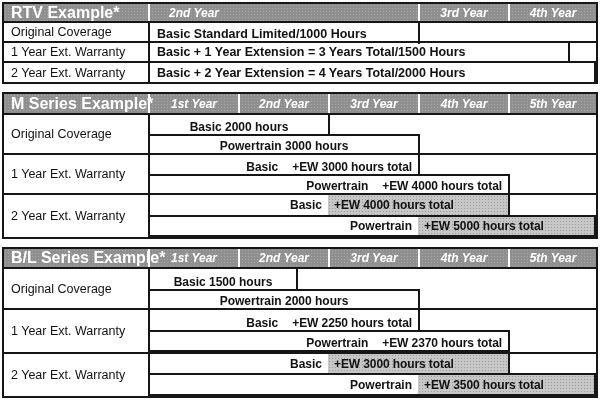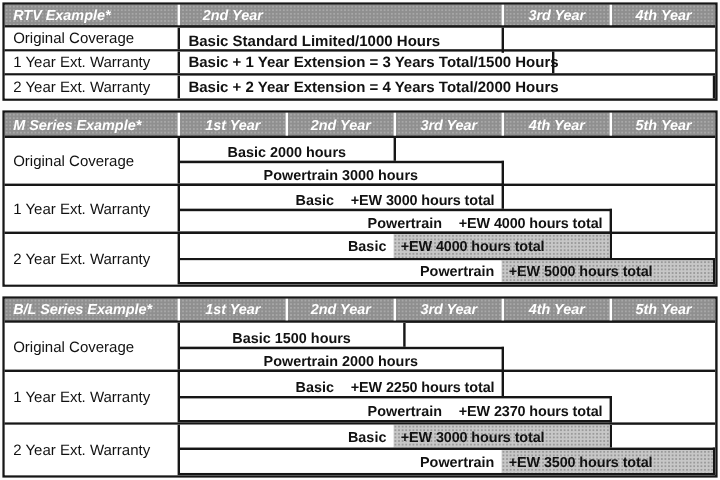--- a/index.html
+++ b/index.html
@@ -15,21 +15,21 @@
   .wtable{position:absolute;border:2px solid var(--bd);background:#fff;box-sizing:border-box;}
   .thead{
     position:absolute;left:0;top:0;width:100%;box-sizing:border-box;
     background:var(--hdr);
     background-image:radial-gradient(rgba(255,255,255,.22) .8px, transparent 1px);
     background-size:3px 3px;
     border-bottom:2px solid var(--bd);
   }
   .htitle{
     position:absolute;left:7px;top:0;bottom:0;display:flex;align-items:center;
-    color:#fff;font-weight:bold;font-style:italic;font-size:12px;white-space:nowrap;
+    color:#fff;font-weight:bold;font-size:16px;white-space:nowrap;
   }
   .hyear{
     position:absolute;top:0;bottom:0;display:flex;align-items:center;justify-content:center;
     color:#fff;font-weight:bold;font-style:italic;font-size:12px;white-space:nowrap;
   }
   .hsep{position:absolute;top:0;bottom:0;width:2px;background:#fff;}
   .rowsep{position:absolute;left:0;width:100%;height:2px;background:var(--bd);}
   .rlabel{
     position:absolute;left:0;width:146px;box-sizing:border-box;
     border-right:2px solid var(--bd);
@@ -76,21 +76,21 @@
       <div class="hsep" style="left:414px;"></div>
       <div class="hsep" style="left:504px;"></div>
       <div class="hyear" style="left:146px;width:88px;">2nd Year</div>
       <div class="hyear" style="left:416px;width:88px;">3rd Year</div>
       <div class="hyear" style="left:506px;width:86px;">4th Year</div>
     </div>
     <div class="rlabel" style="top:19px;height:18px;">Original Coverage</div>
     <div class="bar1" style="top:19px;height:21px;width:270px;">Basic Standard Limited/1000 Hours</div>
     <div class="rowsep" style="top:37px;"></div>
     <div class="rlabel" style="top:39px;height:18px;">1 Year Ext. Warranty</div>
-    <div class="bar1" style="top:39px;height:18px;width:312px;">Basic + 1 Year Extension = 3 Years Total/1500 Hours</div>
+    <div class="bar1" style="top:39px;height:18px;width:420px;">Basic + 1 Year Extension = 3 Years Total/1500 Hours</div>
     <div class="rowsep" style="top:57px;"></div>
     <div class="rlabel" style="top:59px;height:19px;">2 Year Ext. Warranty</div>
     <div class="bar1" style="top:59px;height:19px;width:446px;">Basic + 2 Year Extension = 4 Years Total/2000 Hours</div>
   </div>
 
   <div class="wtable" style="left:2px;top:92px;width:596px;height:147px;">
     <div class="thead" style="height:21px;">
       <div class="htitle">M Series Example*</div>
       <div class="hsep" style="left:144px;"></div>
       <div class="hsep" style="left:234px;"></div>
@@ -152,21 +152,21 @@
       <div class="hsep" style="left:414px;"></div>
       <div class="hsep" style="left:504px;"></div>
       <div class="hyear" style="left:146px;width:88px;">1st Year</div>
       <div class="hyear" style="left:236px;width:88px;">2nd Year</div>
       <div class="hyear" style="left:326px;width:88px;">3rd Year</div>
       <div class="hyear" style="left:416px;width:88px;">4th Year</div>
       <div class="hyear" style="left:506px;width:86px;">5th Year</div>
     </div>
 
     <div class="rlabel" style="top:20px;height:39px;">Original Coverage</div>
-    <div class="bar plain" style="top:20px;height:22px;width:188px;">
+    <div class="bar plain" style="top:20px;height:22px;width:148px;">
       <span>Basic 1500 hours</span>
     </div>
     <div class="bar plain second" style="top:40px;height:21px;width:270px;">
       <span>Powertrain 2000 hours</span>
     </div>
     <div class="rowsep" style="top:59px;"></div>
 
     <div class="rlabel" style="top:61px;height:42px;">1 Year Ext. Warranty</div>
     <div class="bar ext" style="top:61px;height:22px;width:270px;">
       <span class="bname">Basic</span>

